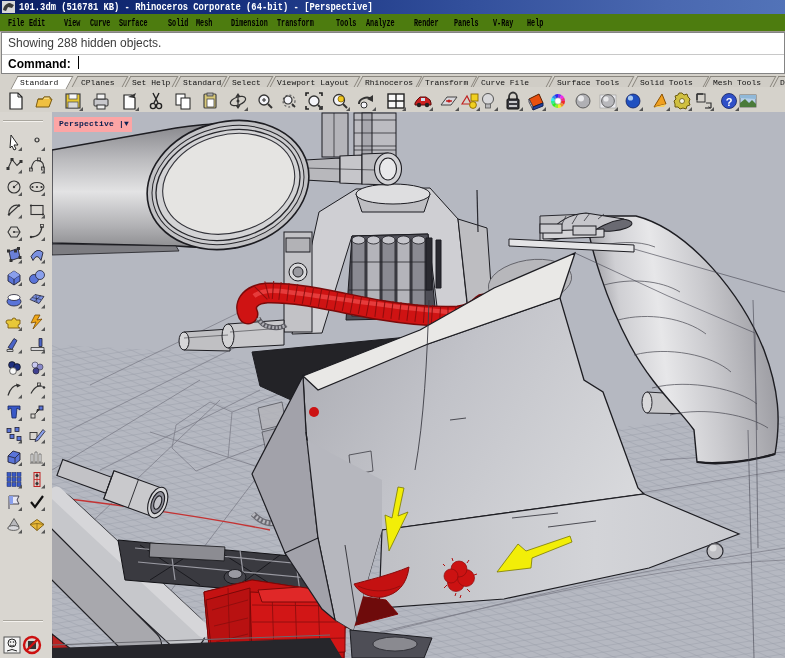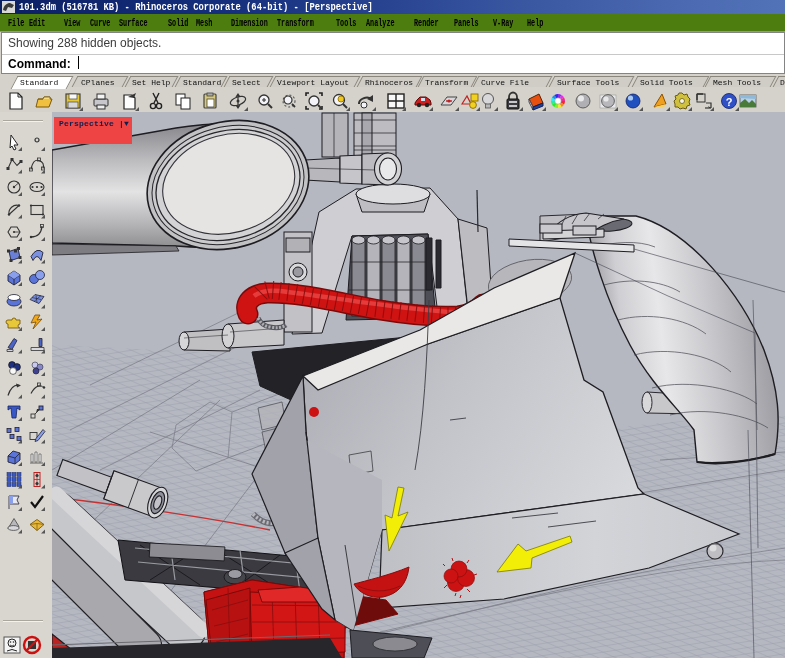--- a/index.html
+++ b/index.html
@@ -26,22 +26,22 @@
        transform:skewX(-28deg);border-bottom:none;}
   .tablabel{position:absolute;top:2px;z-index:3;color:#111;font:8px "Liberation Mono",monospace;white-space:nowrap;}
   
   #toolrow{left:0;top:87px;width:785px;height:25px;background:#d5d2cb;}
   #toolrow svg{position:absolute;top:2px;}
   
   #sidebar{left:0;top:112px;width:52px;height:546px;background:#d9d6d0;}
   #sidebar svg{position:absolute;}
   
   #viewport{left:52px;top:112px;width:733px;height:546px;background:#b5b8c1;}
-  #persplabel{left:54px;top:117px;height:13px;background:#ef4444;color:#0c2050;
-     font:bold 8px "Liberation Mono",monospace;padding:2px 3px 12px 5px;letter-spacing:0.2px;}
+  #persplabel{left:54px;top:117px;height:13px;background:#fca5a5;color:#0c2050;
+     font:bold 8px "Liberation Mono",monospace;padding:2px 3px 0 5px;letter-spacing:0.2px;}
 </style>
 </head>
 <body>
 <div class="abs" id="titlebar">
  <svg class="abs ticon" viewBox="0 0 13 12">
       <rect x="0" y="0" width="13" height="12" fill="#d8d8d8"></rect>
       <path d="M1,9 C2,4 5,2 8,2 L12,4 L10,7 L6,6 L4,10 Z" fill="#3a3a3a"></path>
     </svg>
 </div>
 <div class="abs" id="titletext">101.3dm (516781 KB) - Rhinoceros Corporate (64-bit) - [Perspective]</div>

